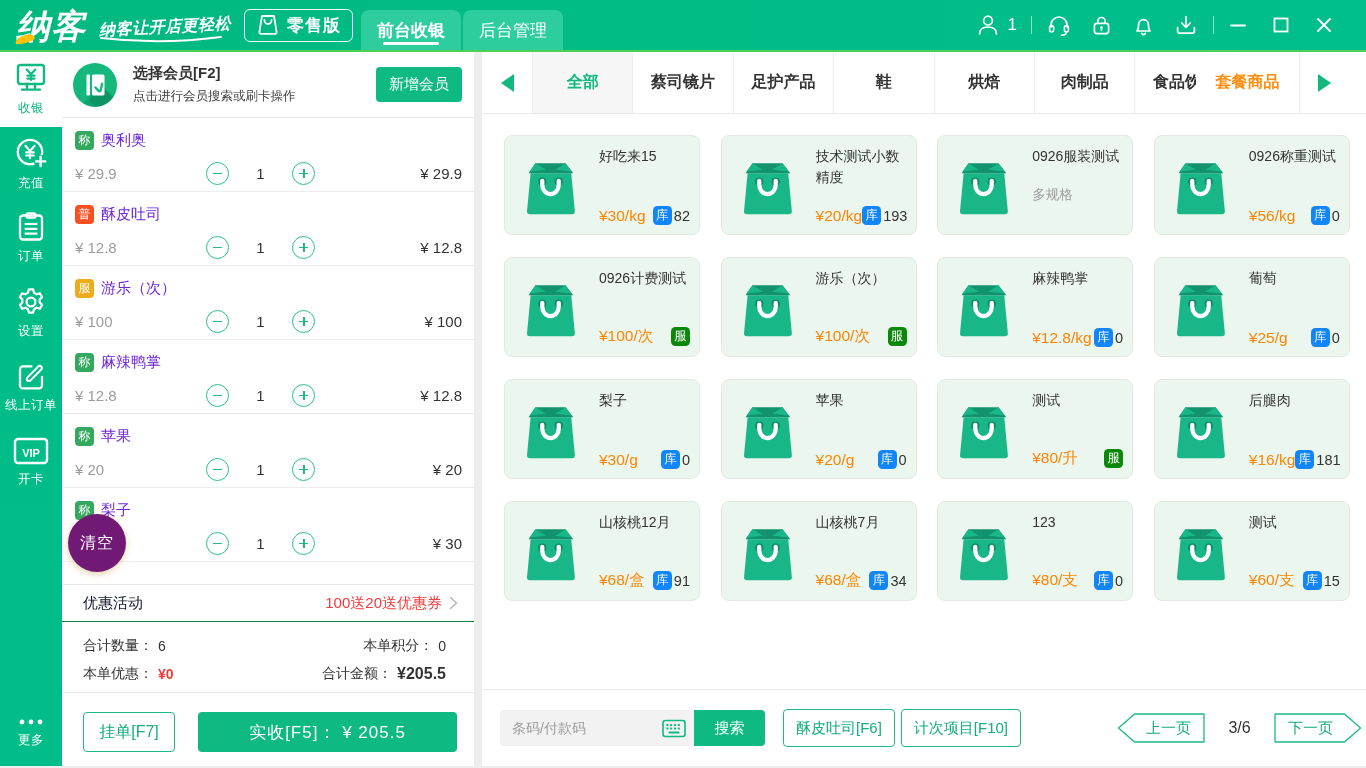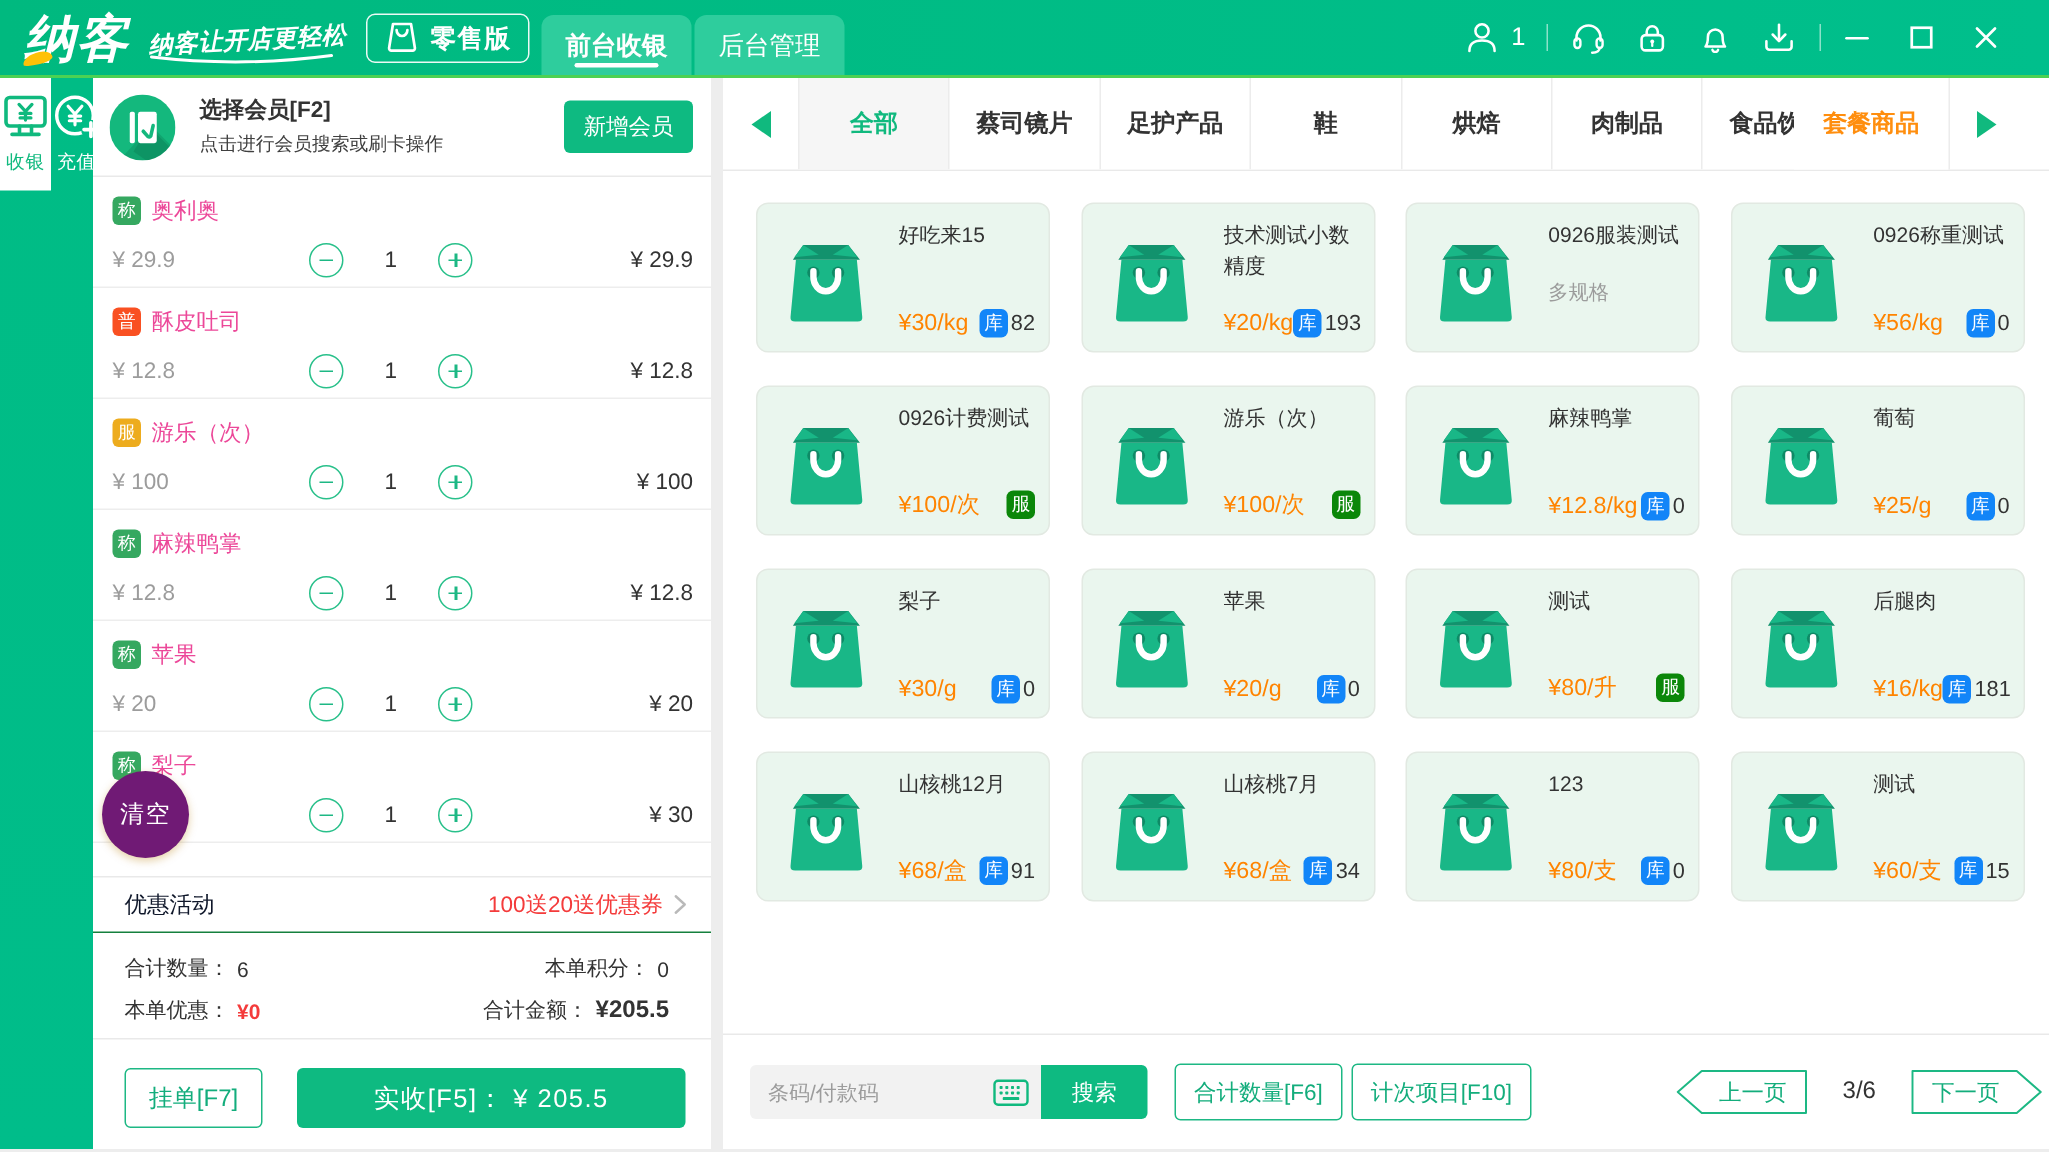--- a/index.html
+++ b/index.html
@@ -56,21 +56,21 @@
   .user-count { font-size:17px; margin-left:7px; }
   .tr-gap { width:17px; }
   .win-gap { width:23px; }
 
   
   .app { display:flex; height:714px; }
 
   
   .sidebar {
     width:62px; background:linear-gradient(180deg,#00bc85,#00bd8a); flex:none;
-    display:flex; flex-direction:row; position:relative;
+    display:flex; flex-direction:column; position:relative;
   }
   .side-item {
     height:74.5px; display:flex; flex-direction:column; align-items:center;
     justify-content:center; gap:5px; color:#fff; cursor:pointer; flex:none;
   }
   .side-item .si-label { font-size:12.5px; letter-spacing:.5px; white-space:nowrap; }
   .side-item.active { background:#fff; color:#10b97e; }
   .side-item.active svg .stk { stroke:#10b97e; }
   .side-item svg .stk { stroke:#fff; }
   .side-item svg .fil { fill:#fff; }
@@ -98,21 +98,21 @@
   .cart-list { flex:none; }
   .cart-row { height:74px; border-bottom:1px solid #ededed; padding:13px 12px 0 13px; }
   .cr-line1 { display:flex; align-items:center; gap:7px; }
   .cr-tag {
     width:19px; height:19px; border-radius:4px; color:#fff; font-size:12px;
     display:flex; align-items:center; justify-content:center; flex:none;
   }
   .cr-tag.t-weigh { background:#35a860; }
   .cr-tag.t-norm  { background:#f95022; }
   .cr-tag.t-serv  { background:#edac1e; }
-  .cr-name { font-size:15px; color:#ec4899; }
+  .cr-name { font-size:15px; color:#6d28d9; }
   .cr-line2 { display:flex; align-items:center; margin-top:11.5px; }
   .cr-price { color:#9c9c9c; font-size:15px; width:131px; }
   .qty-btn {
     width:23px; height:23px; border-radius:50%; border:1px solid #28c08a; background:#fff;
     color:#1db884; position:relative; cursor:pointer; flex:none;
   }
   .qty-btn:before, .qty-btn.plus:after { content:""; position:absolute; background:#1db884; }
   .qty-btn:before { left:6px; right:6px; top:10px; height:1.6px; }
   .qty-btn.plus:after { top:6px; bottom:6px; left:10px; width:1.6px; }
   .cr-qty { width:63px; text-align:center; font-size:15px; color:#333; }
@@ -901,21 +901,21 @@
               <rect x="15.8" y="5" width="2" height="2" rx="0.5"></rect>
             <rect x="4.4" y="8.6" width="2" height="2" rx="0.5"></rect>
               <rect x="8.2" y="8.6" width="2" height="2" rx="0.5"></rect>
             <rect x="12" y="8.6" width="2" height="2" rx="0.5"></rect>
               <rect x="15.8" y="8.6" width="2" height="2" rx="0.5"></rect>
             <rect x="6.5" y="12.4" width="11" height="2" rx="0.6"></rect>
           </g>
         </svg>
       </div>
       <button class="search-btn">搜索</button>
-      <button class="bb-btn bb-quick">合计数量[F6]</button>
+      <button class="bb-btn bb-quick">酥皮吐司[F6]</button>
       <button class="bb-btn bb-count">计次项目[F10]</button>
       <div class="paging">
         <div class="page-btn prev">
           <svg viewBox="0 0 88 30">
             <polygon points="17.5,1 87,1 87,29 17.5,29 1.5,15" fill="#fff" stroke="#1db884" stroke-width="1.3" stroke-linejoin="round"></polygon>
           </svg>
           <span>上一页</span>
         </div>
         <div class="page-indicator">3/6</div>
         <div class="page-btn next">

